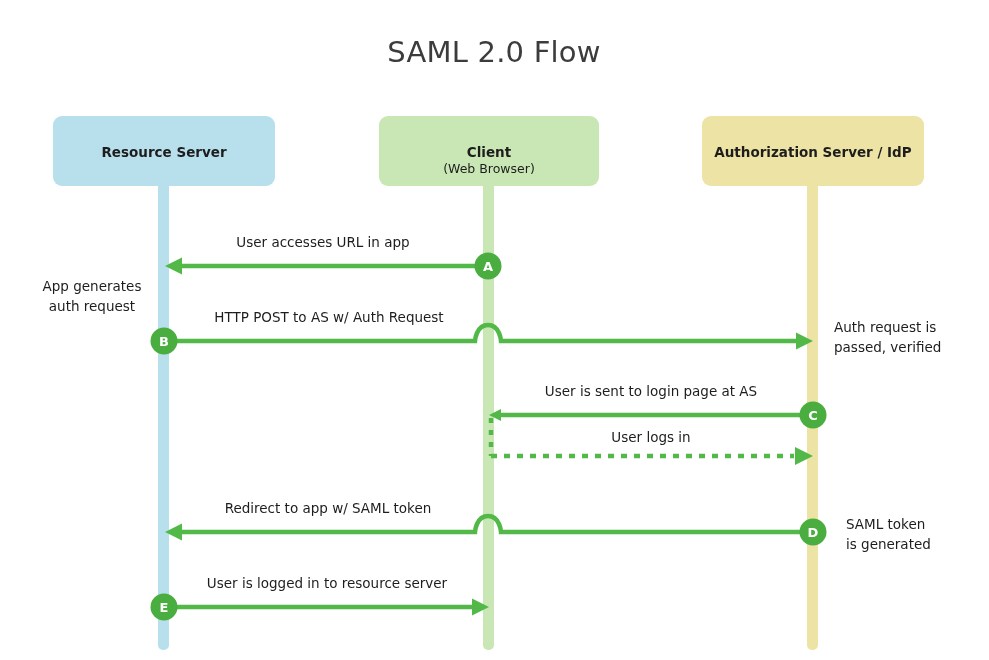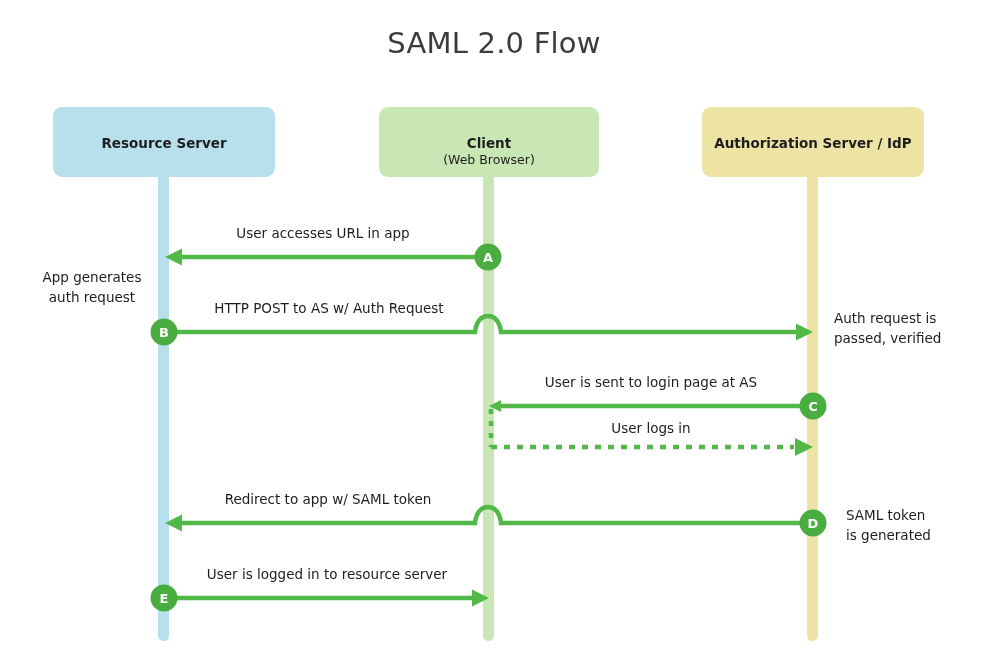--- a/index.html
+++ b/index.html
@@ -9,21 +9,21 @@
   }
   body {
     width: 989px;
     height: 660px;
     font-family: "DejaVu Sans", sans-serif;
     position: relative;
     overflow: hidden;
   }
   #diagram-root {
     position: absolute;
-    left: 0; top: 7px;
+    left: 0; top: 16px;
     width: 989px;
     height: 508px;
   }
   svg#flow-svg {
     position: absolute;
     left: 0; top: 0;
     width: 989px;
     height: 660px;
   }
   .title-text {

